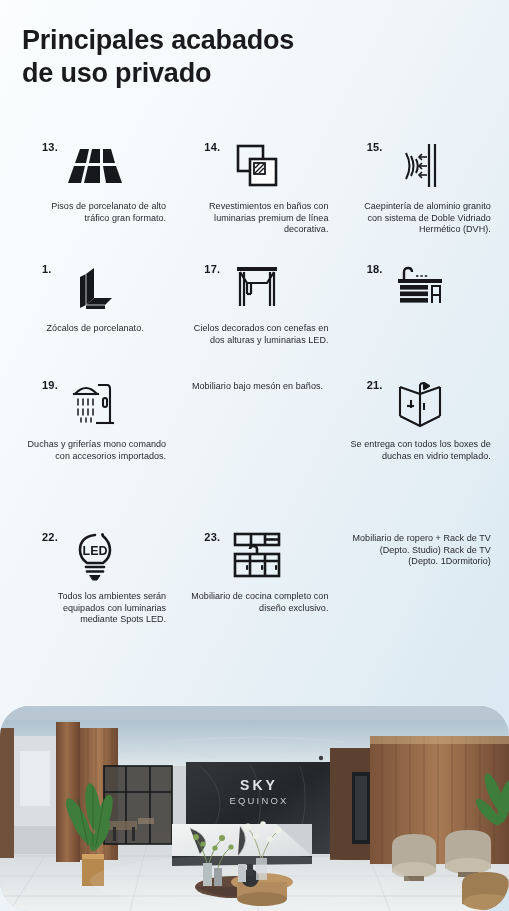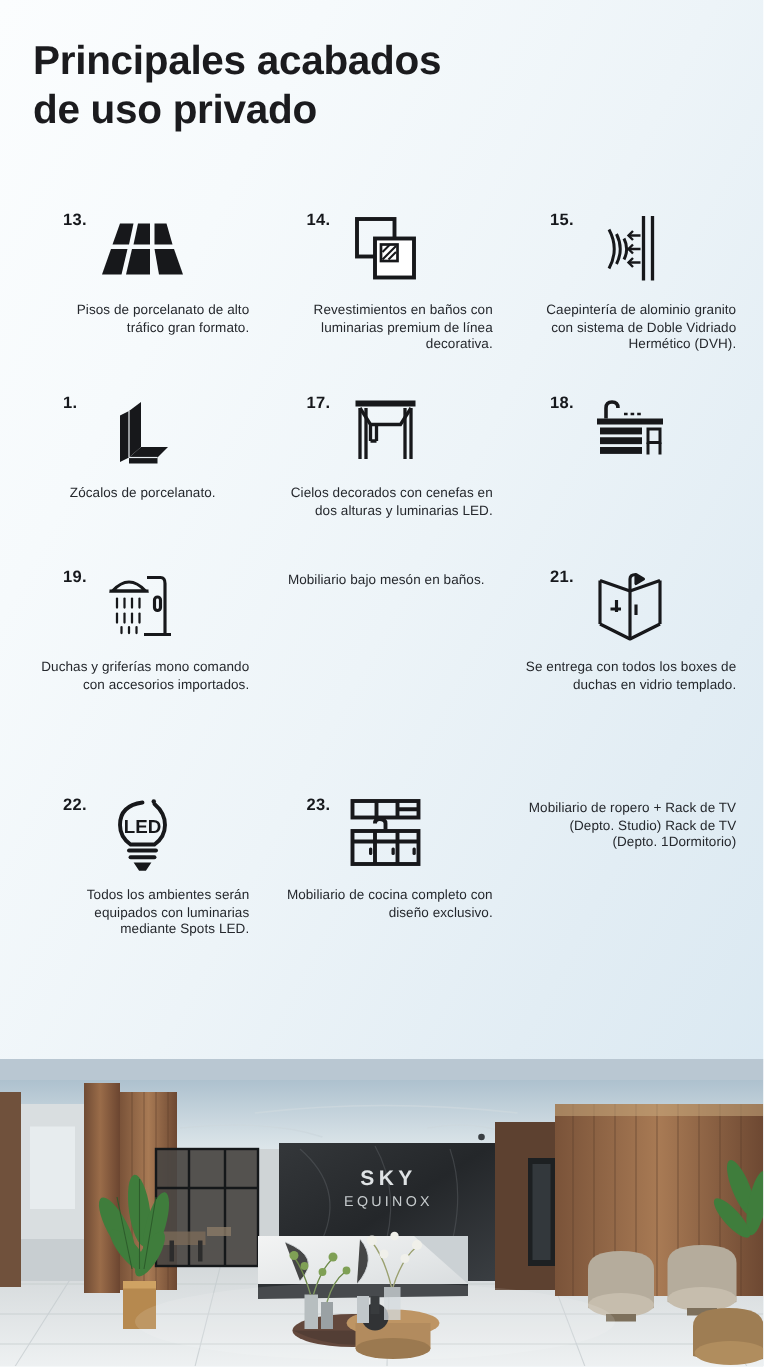--- a/index.html
+++ b/index.html
@@ -102,20 +102,21 @@
 
   
   #photo {
     position: absolute;
     left: 0;
     top: 706px;
     width: 509px;
     height: 205px;
     overflow: hidden;
     background: #cfd4d6;
+    border-radius: 30px;
   }
   #photo svg { display: block; }
 </style>
 </head>
 <body>
 
 <div id="page">
 
   <div id="heading">
     <div class="title-line">Principales acabados</div>

